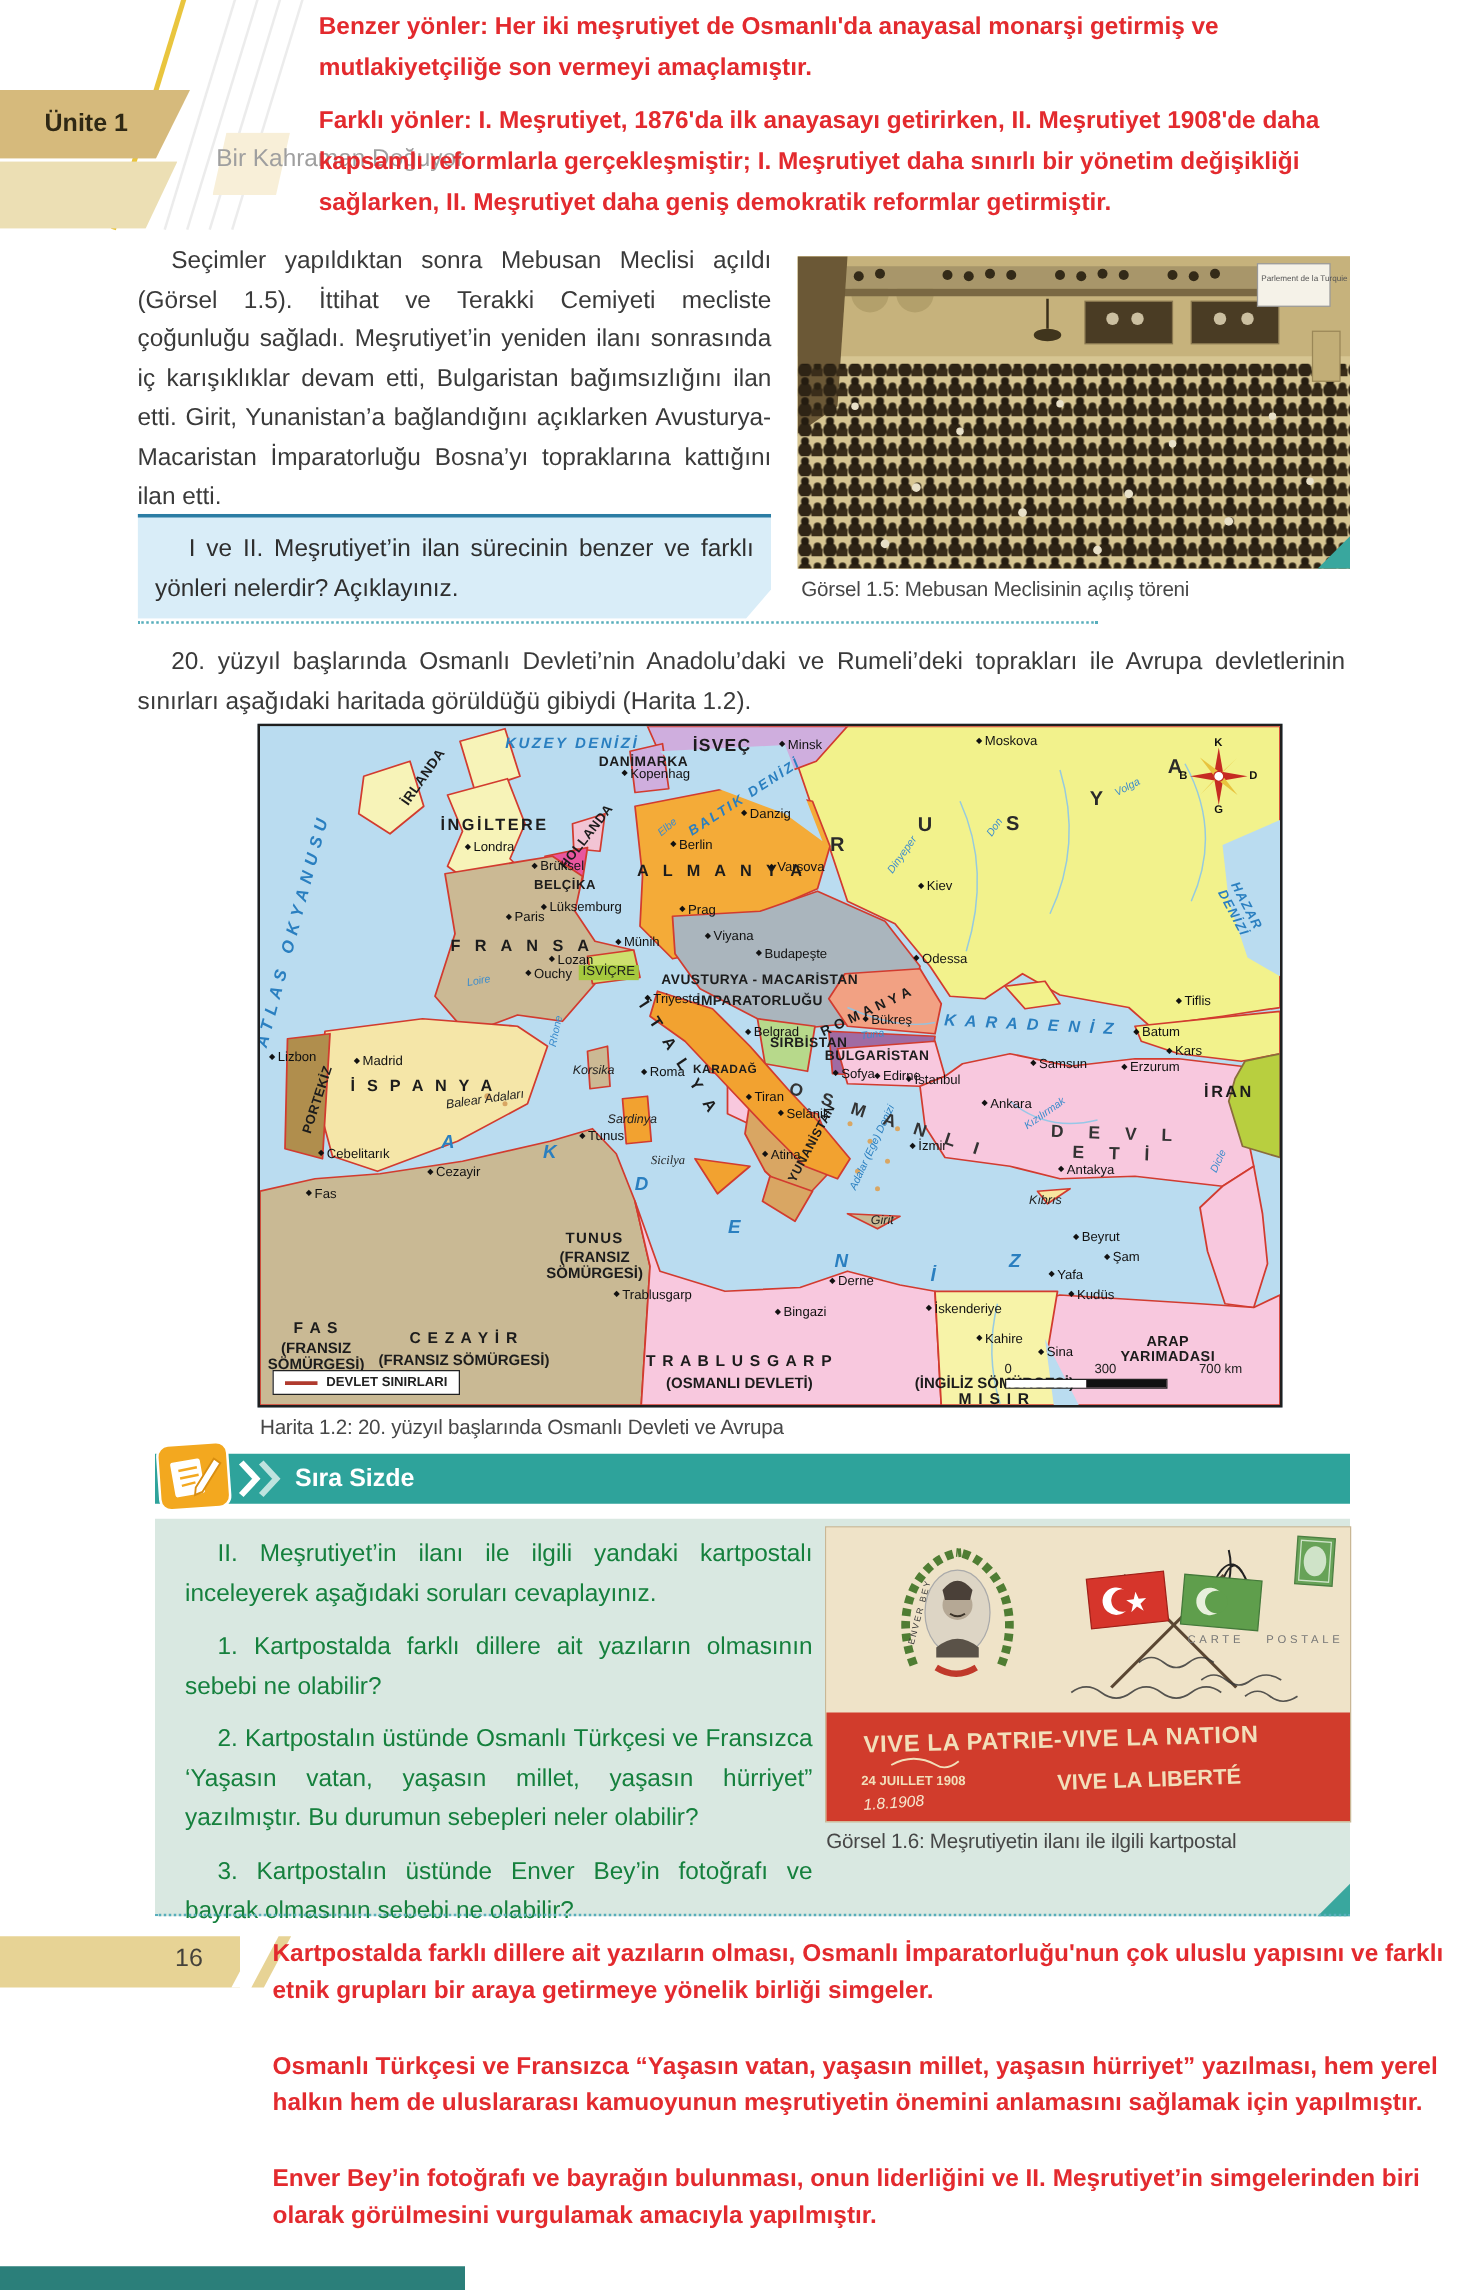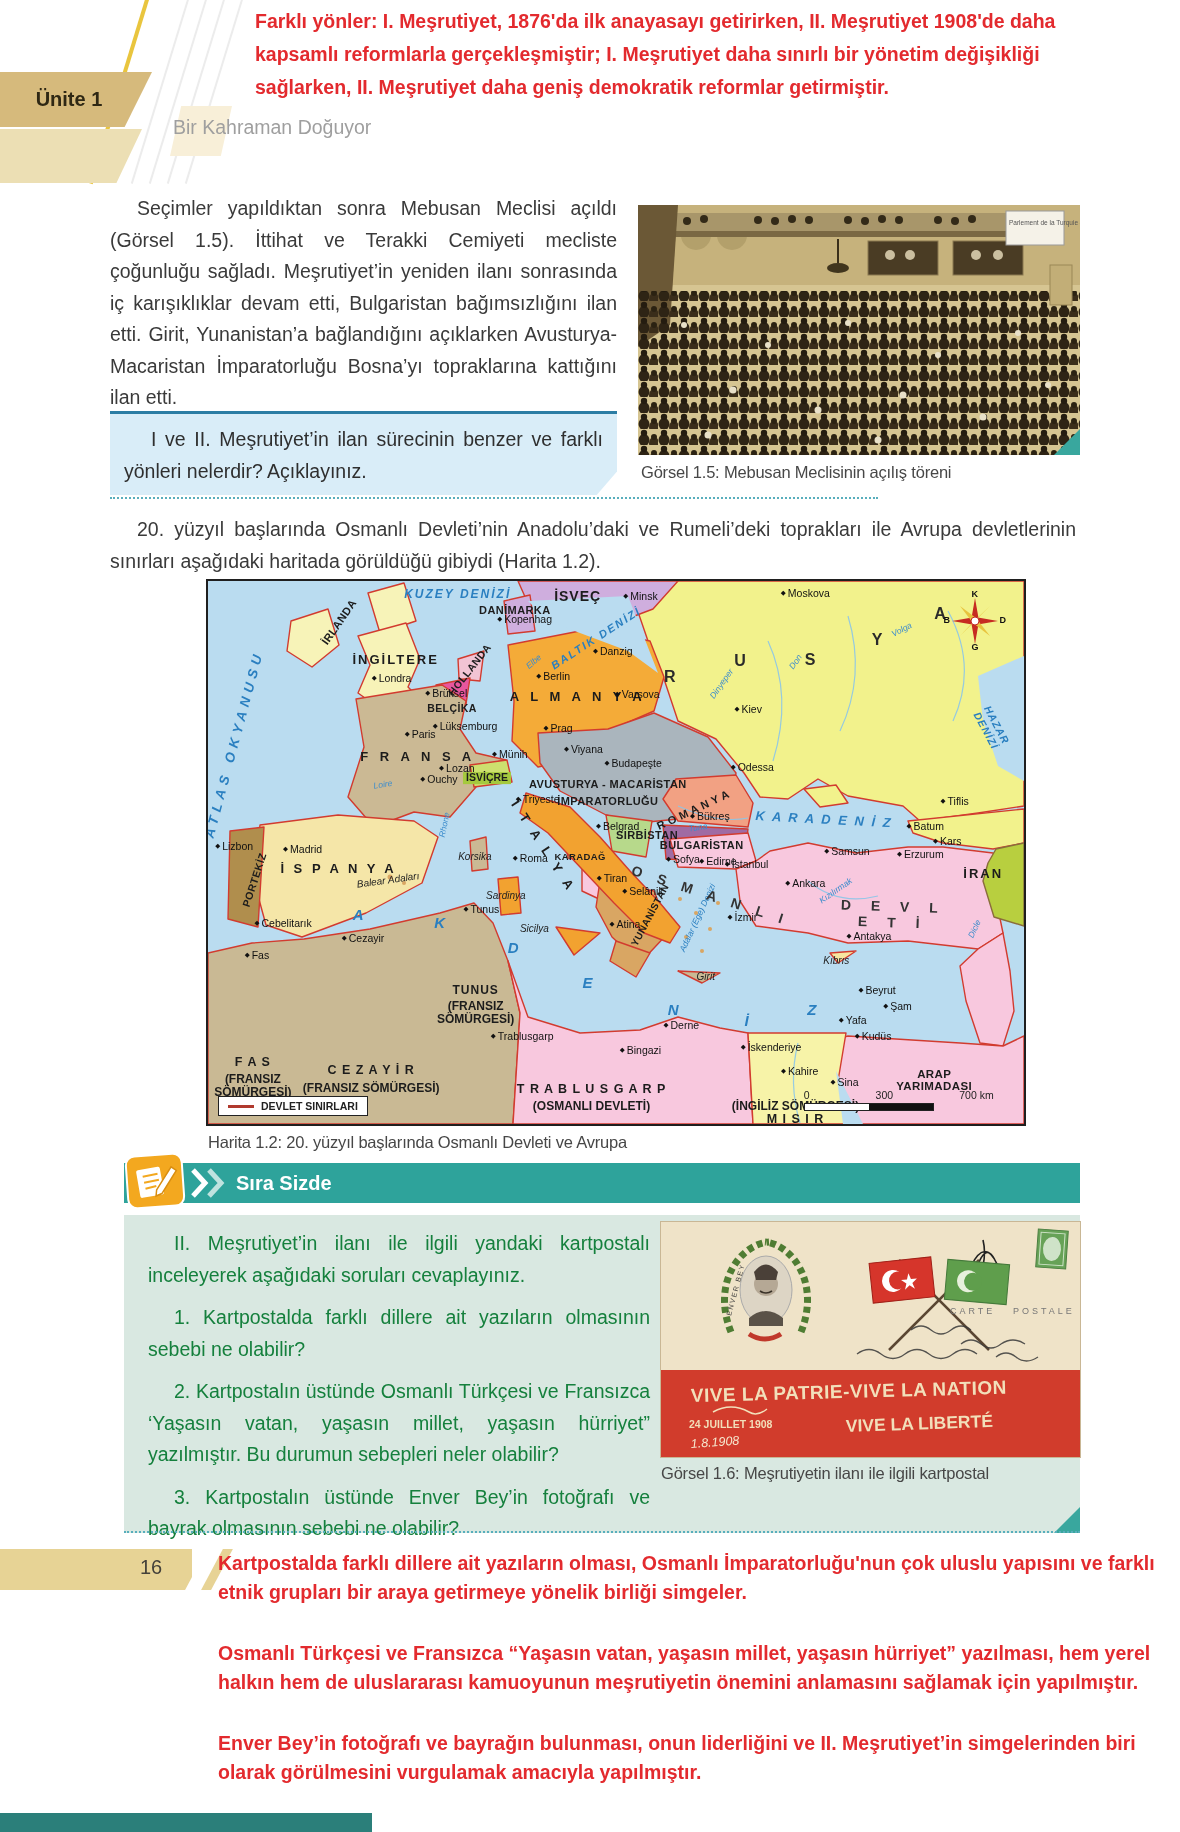--- a/index.html
+++ b/index.html
@@ -46,21 +46,21 @@
   .riv{color:#3c8ccc;font-style:italic;font-size:8.5px;}
   .co{color:#1c1c1c;font-weight:bold;font-size:13px;letter-spacing:3px;}
   .cos{color:#1c1c1c;font-weight:bold;font-size:11px;letter-spacing:.4px;}
   .coL{color:#2a2a2a;font-weight:bold;font-size:16px;}
   .ot{color:#333;font-weight:bold;font-size:14px;}
   .city{color:#111;font-size:10.5px;white-space:nowrap;}
   .city::before{content:"◆";font-size:6.5px;margin-right:2px;vertical-align:2px;}
   .isl{color:#222;font-style:italic;font-size:10px;}
   .big{color:#1c1c1c;font-weight:bold;font-size:12.5px;letter-spacing:1px;}
   .sub{color:#1c1c1c;font-weight:bold;font-size:12px;}
-  .hl{color:#1c1c1c;font-weight:bold;font-size:10.5px;background:#a5c93e;padding:0 3px;}
+  .hl{color:#1c1c1c;font-weight:normal;font-size:10.5px;background:#a5c93e;padding:0 3px;}
   .map-legend{position:absolute;left:10px;bottom:8px;background:#fff;border:1.5px solid #222;
       padding:3px 9px;font-weight:bold;font-size:10.5px;color:#222;display:flex;align-items:center;gap:7px;z-index:4;}
   .legline{display:inline-block;width:26px;height:3px;background:#b03a2e;}
   .map-scale{position:absolute;left:73%;top:93.5%;width:190px;font-size:10.5px;color:#222;z-index:4;}
   .map-scale .nums{display:flex;justify-content:space-between;margin-bottom:2px;}
   .map-scale .bar{display:flex;height:6px;width:128px;border:1px solid #222;}
   .map-scale .bar .w{flex:1;background:#fff;}
   .map-scale .bar .b{flex:1;background:#111;}
   .compass{position:absolute;left:90.5%;top:2%;width:58px;height:58px;z-index:4;}
   .compass span{position:absolute;font-size:9px;font-weight:bold;color:#111;}
@@ -91,20 +91,21 @@
   <div class="hatch" style="left:196px"></div>
   <div class="hatch" style="left:214px"></div>
   <div class="unit-tab">
     <span>Ünite 1</span>
   </div>
   <div class="unit-tab2"></div>
   <div class="cream-piece"></div>
   <div class="unit-subtitle">Bir Kahraman Doğuyor</div>
 
   <div class="ann-top" id="ann-top">
+      <p>Benzer yönler: Her iki meşrutiyet de Osmanlı'da anayasal monarşi getirmiş ve mutlakiyetçiliğe son vermeyi amaçlamıştır.</p>
       <p>Farklı yönler: I. Meşrutiyet, 1876'da ilk anayasayı getirirken, II. Meşrutiyet 1908'de daha kapsamlı reformlarla gerçekleşmiştir; I. Meşrutiyet daha sınırlı bir yönetim değişikliği sağlarken, II. Meşrutiyet daha geniş demokratik reformlar getirmiştir.</p>
     </div>
 
   <p class="body-p" id="para1">Seçimler yapıldıktan sonra Mebusan Meclisi açıldı (Görsel 1.5). İttihat ve Terakki Cemiyeti mecliste çoğunluğu sağladı. Meşrutiyet’in yeniden ilanı sonrasında iç karışıklıklar devam etti, Bulgaristan bağımsızlığını ilan etti. Girit, Yunanistan’a bağlandığını açıklarken Avusturya-Macaristan İmparatorluğu Bosna’yı topraklarına kattığını ilan etti.</p>
 
   <div class="qbox">
     <p>I ve II. Meşrutiyet’in ilan sürecinin benzer ve farklı yönleri nelerdir? Açıklayınız.</p>
   </div>
 
   <div class="photo">
@@ -294,21 +295,21 @@
         <span class="mlb co" style="left: 25.7%; top: 32.4%; transform: translate(-50%, -50%); letter-spacing: 4px;">F R A N S A</span>
         <span class="mlb city" style="left: 26%; top: 28.4%; transform: translate(-50%, -50%);">Paris</span>
         <span class="mlb city" style="left: 30.5%; top: 34.6%; transform: translate(-50%, -50%);">Lozan</span>
         <span class="mlb city" style="left: 28.3%; top: 36.6%; transform: translate(-50%, -50%);">Ouchy</span>
         <span class="mlb hl" style="left: 34.2%; top: 36.3%; transform: translate(-50%, -50%);">İSVİÇRE</span>
         <span class="mlb city" style="left: 40.4%; top: 40.3%; transform: translate(-50%, -50%);">Triyeste</span>
         <span class="mlb co" style="left: 41%; top: 49%; transform: translate(-50%, -50%) rotate(57deg); letter-spacing: 4px;">İ T A L Y A</span>
         <span class="mlb city" style="left: 39.5%; top: 51.2%; transform: translate(-50%, -50%);">Roma</span>
         <span class="mlb isl" style="left: 32.7%; top: 50.8%; transform: translate(-50%, -50%);">Korsika</span>
         <span class="mlb isl" style="left: 36.5%; top: 58%; transform: translate(-50%, -50%);">Sardinya</span>
-        <span class="mlb isl" style="left: 40%; top: 64%; transform: translate(-50%, -50%);">Sicilya</span>
+        <span class="mlb isl" style="left: 40%; top: 64%; transform: translate(-50%, -50%); font-family: Liberation Serif, serif;">Sicilya</span>
         <span class="mlb isl" style="left: 22%; top: 55%; transform: translate(-50%, -50%) rotate(-8deg);">Balear Adaları</span>
         <span class="mlb cos" style="left: 5.8%; top: 55%; transform: translate(-50%, -50%) rotate(-72deg); font-size: 10.5px;">PORTEKİZ</span>
         <span class="mlb city" style="left: 3.2%; top: 49%; transform: translate(-50%, -50%);">Lizbon</span>
         <span class="mlb co" style="left: 16%; top: 53%; transform: translate(-50%, -50%); letter-spacing: 3px;">İ S P A N Y A</span>
         <span class="mlb city" style="left: 11.6%; top: 49.5%; transform: translate(-50%, -50%);">Madrid</span>
         <span class="mlb city" style="left: 9.2%; top: 63.2%; transform: translate(-50%, -50%); text-align: right;">Cebelitarık</span>
         <span class="mlb city" style="left: 6%; top: 69%; transform: translate(-50%, -50%);">Fas</span>
         <span class="mlb city" style="left: 19%; top: 66%; transform: translate(-50%, -50%);">Cezayir</span>
         <span class="mlb city" style="left: 33.5%; top: 60.5%; transform: translate(-50%, -50%);">Tunus</span>
         <span class="mlb cos" style="left: 59.4%; top: 42.2%; transform: translate(-50%, -50%) rotate(-25deg);">R O M A N Y A</span>

